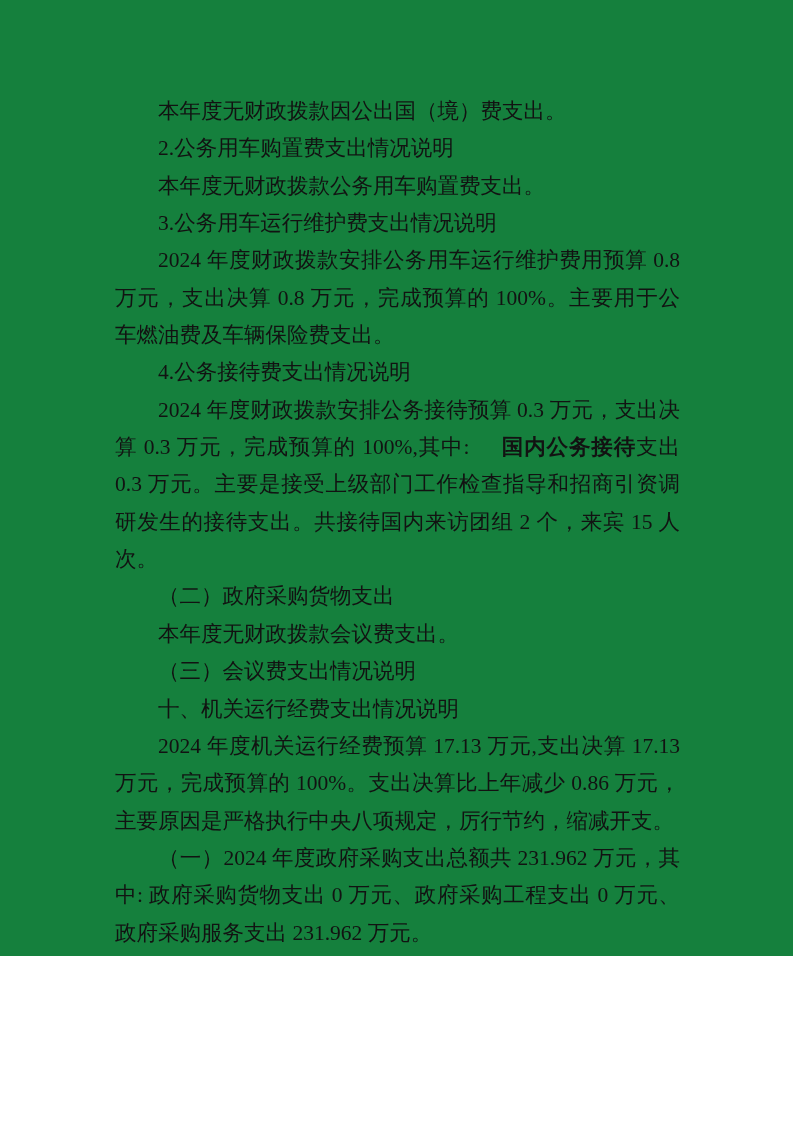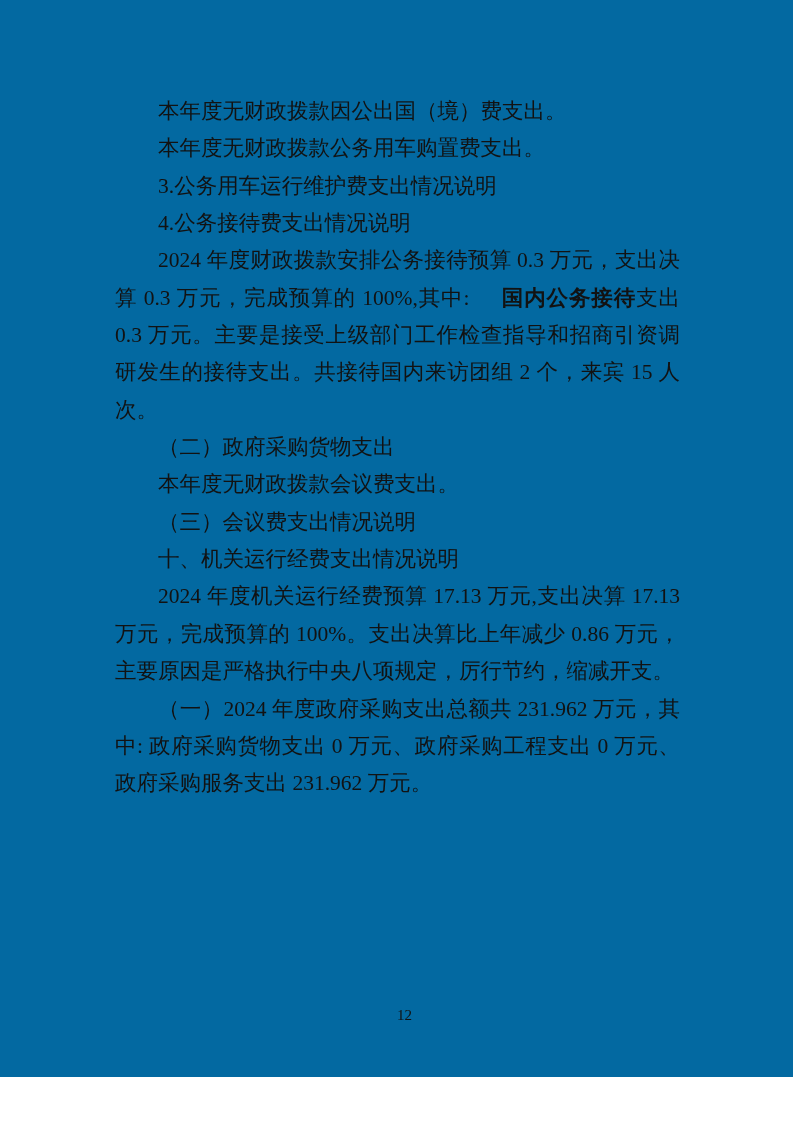--- a/index.html
+++ b/index.html
@@ -3,22 +3,22 @@
 <meta charset="utf-8">
 <style>
   html, body {
     margin: 0;
     padding: 0;
     background: #ffffff;
   }
   .page {
     position: relative;
     width: 793px;
-    height: 1077px;
-    background: #0369a1;
+    height: 956px;
+    background: #15803d;
     overflow: hidden;
   }
   .content {
     position: absolute;
     left: 115px;
     top: 93px;
     width: 565px;
     color: #121212;
     font-family: "Liberation Serif", "DejaVu Serif", serif;
     font-size: 21.5px;
@@ -58,25 +58,27 @@
   }
 </style>
 </head>
 <body>
 
 <div class="page">
   <div class="content">
 
     <p>本年度无财政拨款因公出国（境）费支出。</p>
 
+    <p class="subhead">2.公务用车购置费支出情况说明</p>
 
     <p>本年度无财政拨款公务用车购置费支出。</p>
 
     <p class="subhead">3.公务用车运行维护费支出情况说明</p>
 
+    <p>2024 年度财政拨款安排公务用车运行维护费用预算 0.8 万元，支出决算 0.8 万元，完成预算的 100%。主要用于公车燃油费及车辆保险费支出。</p>
 
     <p class="subhead">4.公务接待费支出情况说明</p>
 
     <p><span>2024 年度财政拨款安排公务接待预算 0.3 万元，支出决算 0.3 万元，完成预算的 100%,其中: </span><span class="inline-bold">国内公务接待</span><span>支出 0.3 万元。主要是接受上级部门工作检查指导和招商引资调研发生的接待支出。共接待国内来访团组 2 个，来宾 15 人次。</span></p>
 
     <p class="subhead">（二）政府采购货物支出</p>
 
     <p>本年度无财政拨款会议费支出。</p>
 
     <p class="subhead">（三）会议费支出情况说明</p>

